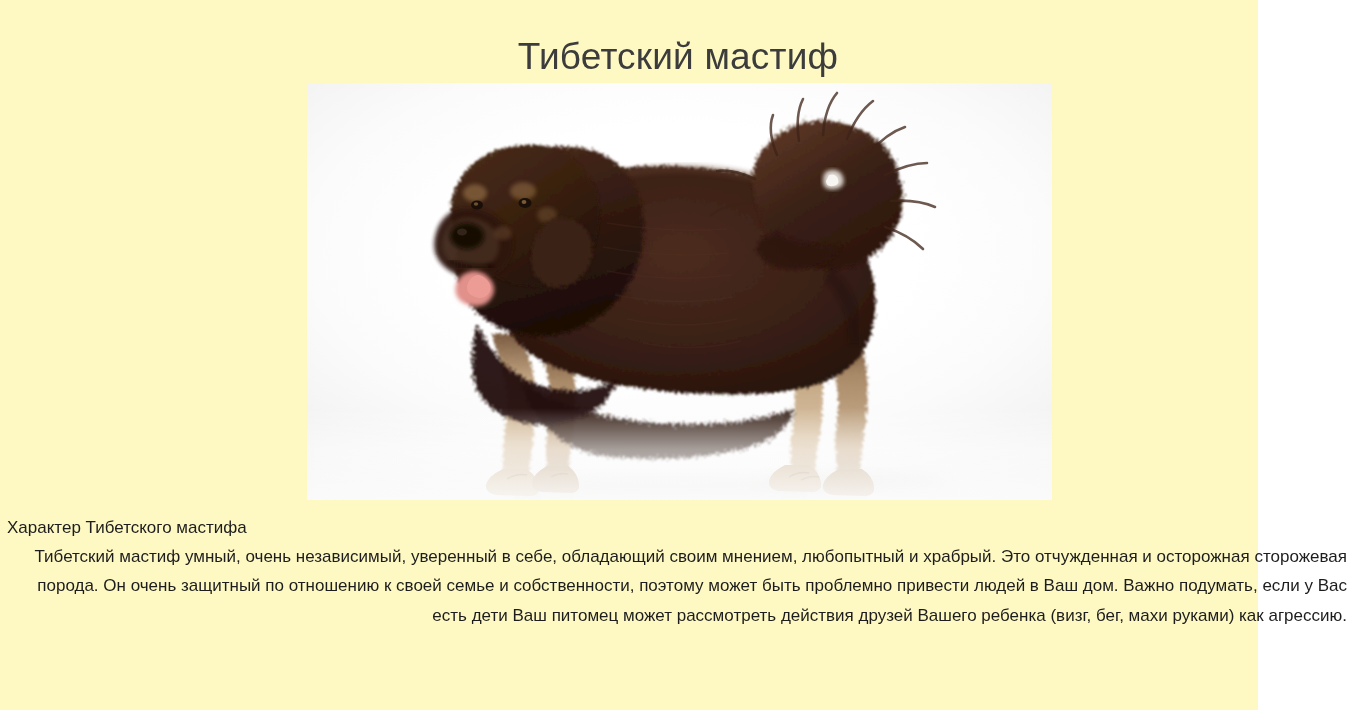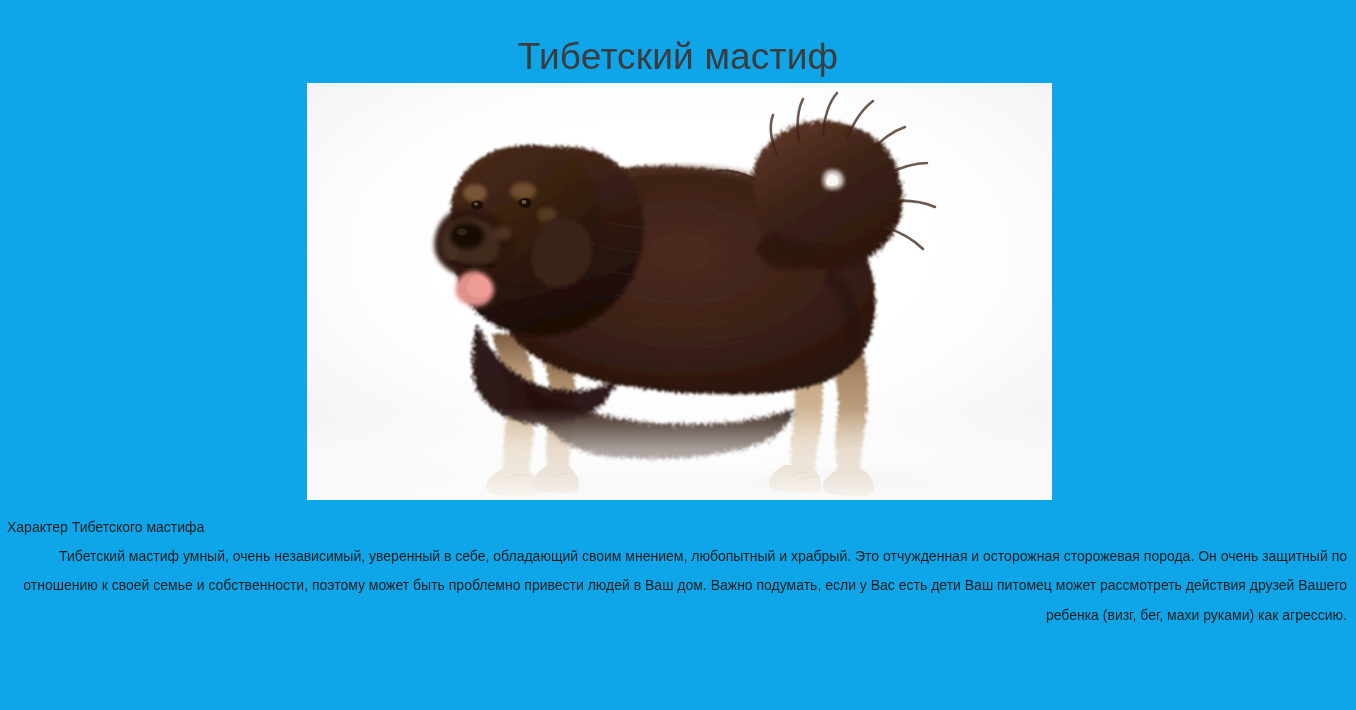--- a/index.html
+++ b/index.html
@@ -12,23 +12,23 @@
     width: 1356px;
     height: 710px;
     font-family: "Liberation Sans", "DejaVu Sans", sans-serif;
     color: #000000;
     overflow: hidden;
     position: relative;
   }
 
   .page {
     position: relative;
-    width: 1356px;
+    width: 1258px;
     height: 710px;
-    background: #0ea5e9;
+    background: #fef9c3;
   }
 
   
   .page-title {
     position: absolute;
     left: 0;
     top: 8px;
     width: 1356px;
     text-align: center;
     font-size: 37px;
@@ -83,21 +83,21 @@
     height: 417px;
   }
   .dog svg { display: block; width: 745px; height: 417px; }
 
   
   .body-copy {
     position: absolute;
     left: 7px;
     top: 513px;
     width: 1340px;
-    font-size: 14px;
+    font-size: 17px;
     line-height: 29.2px;
     color: #1d1d1d;
     font-weight: 400;
   }
   .body-copy .lead {
     display: block;
   }
   .body-copy .para {
     display: block;
     text-align: right;

